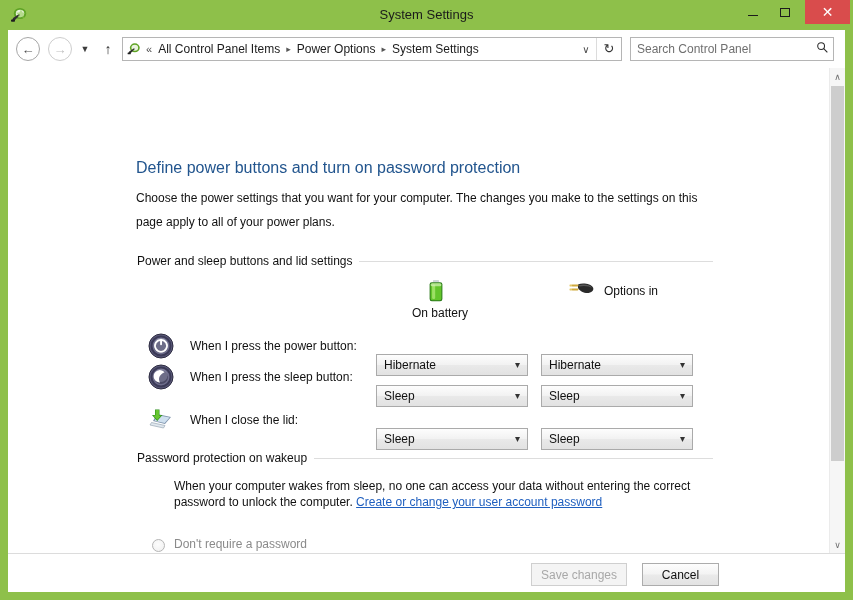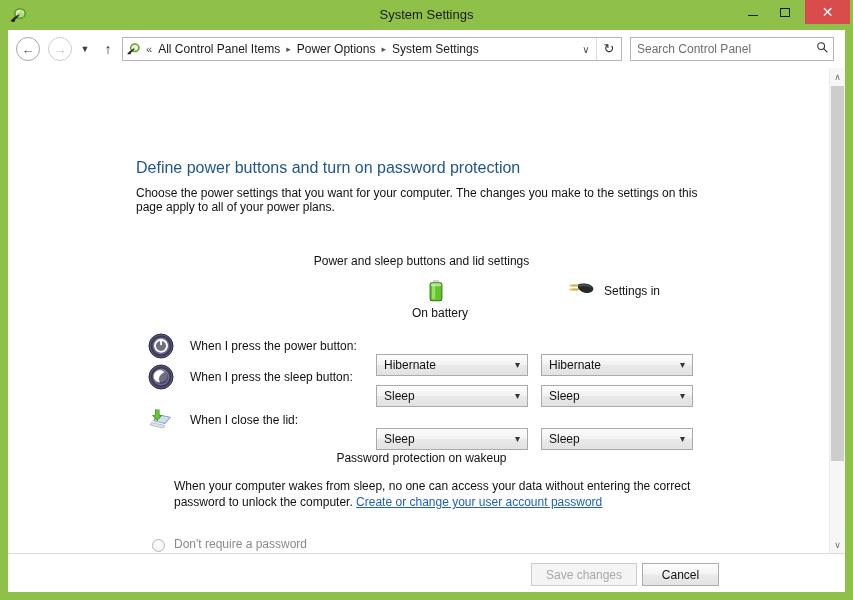--- a/index.html
+++ b/index.html
@@ -219,21 +219,21 @@
     font-size: 16px;
     color: #22558e;
     white-space: nowrap;
   }
   .intro {
     position: absolute;
     left: 128px; top: 118px;
     width: 575px;
     font-size: 12px;
     color: #111;
-    line-height: 14px;
+    line-height: 24px;
   }
   .uac-row {
     position: absolute;
     left: 128px; top: 155px;
     display: flex;
     align-items: center;
   }
   .uac-shield { width: 15px; height: 15px; flex: 0 0 auto; }
   .uac-link {
     margin-left: 7px;
@@ -242,21 +242,20 @@
     white-space: nowrap;
   }
 
   
   .group {
     position: absolute;
     left: 129px;
     width: 576px;
     display: flex;
     align-items: center;
-    flex-direction: column;
   }
   .group-label {
     font-size: 12px;
     color: #111;
     white-space: nowrap;
     padding-right: 7px;
   }
   .group-rule {
     flex: 1 1 auto;
     height: 1px;
@@ -433,21 +432,21 @@
     box-sizing: border-box;
     font-family: "Liberation Sans", sans-serif;
     font-size: 12px;
     color: #111;
     display: flex;
     align-items: center;
     justify-content: center;
   }
   .btn-save {
     left: 523px;
-    width: 106px;
+    width: 96px;
     color: #a8a8a8;
     border-color: #cfcfcf;
     background: #f4f4f4;
   }
   .btn-cancel {
     left: 634px;
     width: 77px;
   }
 </style>
 </head>
@@ -543,21 +542,21 @@
           <span>
             <svg width="28" height="22" viewBox="0 0 28 22">
               <path d="M11 5.5 C16 3.5 24 5 26 8.5 C27.5 11.5 24 14.5 19 14 C15 13.6 12 11 11 9 Z" fill="#2a2a2a"></path>
               <path d="M12 6.3 C16.5 4.7 23.2 6 25 8.8 C23 7.4 17 6 12 7.6 Z" fill="#6b6b6b" opacity="0.7"></path>
               <rect x="4.5" y="5.6" width="7" height="1.8" rx="0.8" fill="#cfa93c"></rect>
               <rect x="4.5" y="9.6" width="7" height="1.8" rx="0.8" fill="#cfa93c"></rect>
               <rect x="2.5" y="5.6" width="2.6" height="1.8" rx="0.6" fill="#e3c667"></rect>
               <rect x="2.5" y="9.6" width="2.6" height="1.8" rx="0.6" fill="#e3c667"></rect>
             </svg>
           </span>
-          <span class="col-head-label">Settings in</span>
+          <span class="col-head-label">Options in</span>
         </div>
       </div>
 
       <div class="srow" id="srow-0">
         <span class="srow-icon">
           <svg width="26" height="26" viewBox="0 0 26 26">
             <circle cx="13" cy="13" r="12" fill="#5b5a7a"></circle>
             <circle cx="13" cy="13" r="10.5" fill="#3b3a57"></circle>
             <circle cx="13" cy="13" r="8.5" fill="#6e6d8c"></circle>
             <circle cx="13" cy="13" r="7" fill="#4a4965"></circle>

